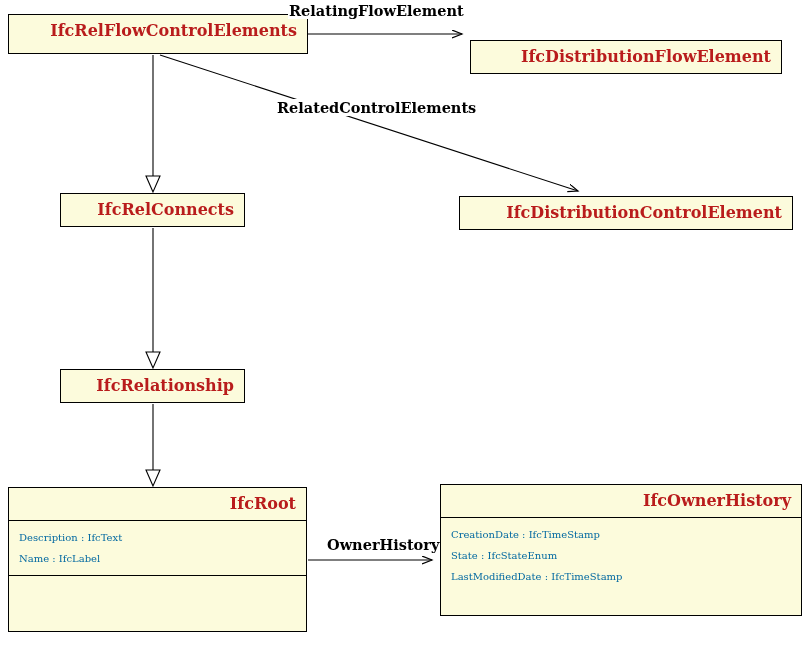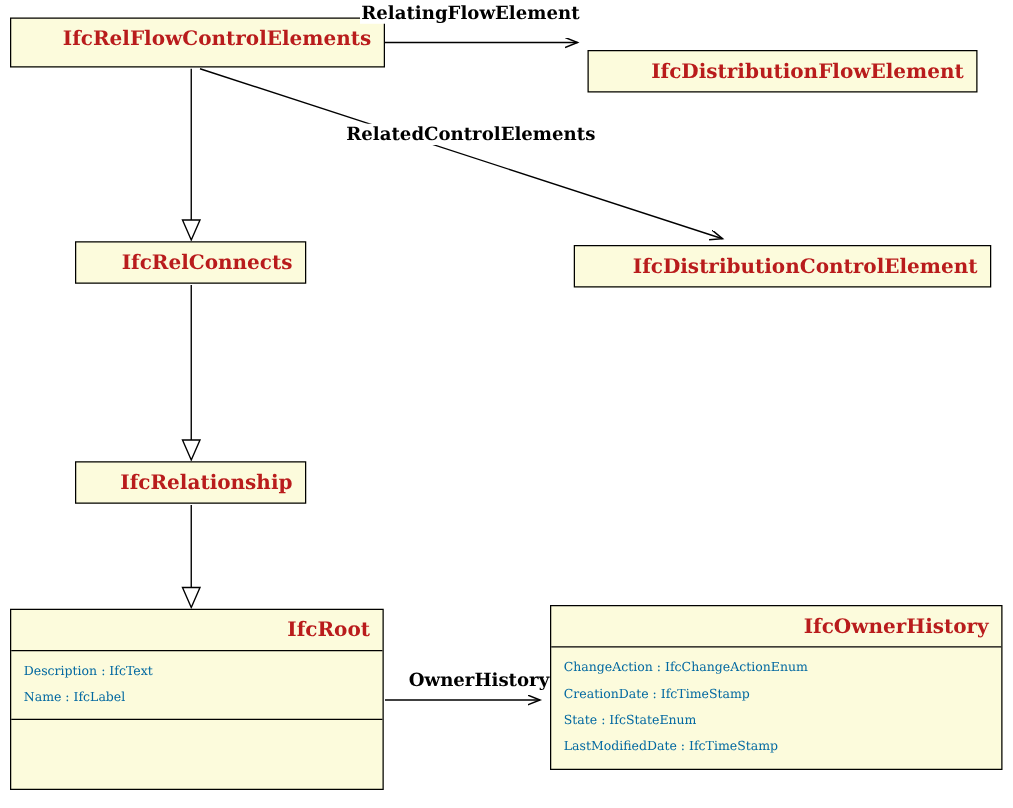--- a/index.html
+++ b/index.html
@@ -129,21 +129,20 @@
     <div class="attrs">
       <div class="attr">Description : IfcText</div>
       <div class="attr">Name : IfcLabel</div>
     </div>
     <div class="footer"></div>
   </div>
 
   <div class="node compart" style="left:440px; top:484px; width:362px; height:132px;">
     <div class="title">IfcOwnerHistory</div>
     <div class="attrs">
-      <div class="attr">ChangeAction : IfcChangeActionEnum</div>
       <div class="attr">CreationDate : IfcTimeStamp</div>
       <div class="attr">State : IfcStateEnum</div>
       <div class="attr">LastModifiedDate : IfcTimeStamp</div>
     </div>
   </div>
 
   <div class="edge-label" style="left:288px; top:2px;">RelatingFlowElement</div>
 
   <div class="edge-label" style="left:276px; top:99px;">RelatedControlElements</div>
 

